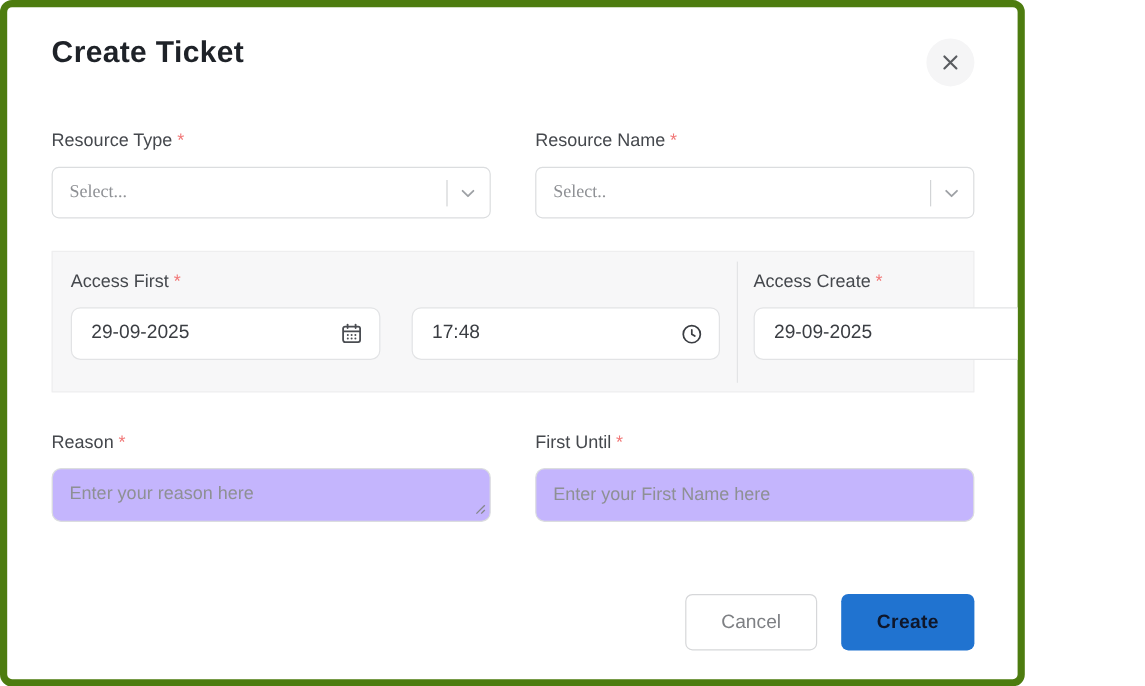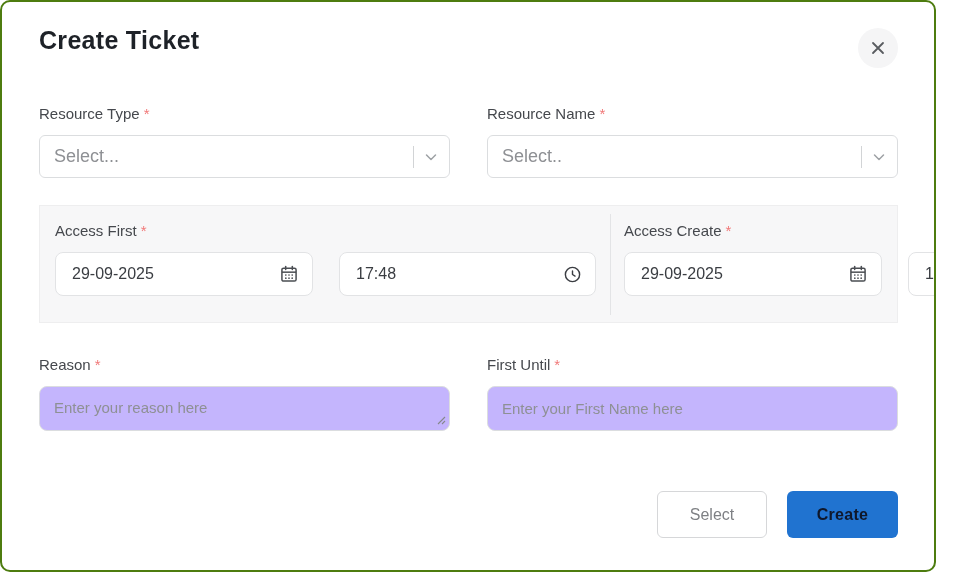--- a/index.html
+++ b/index.html
@@ -1,32 +1,32 @@
 <!DOCTYPE html>
 <html><head>
 <meta charset="utf-8">
 <style>
   html,body{margin:0;padding:0;background:#fff;}
   .modal{
-    box-sizing:border-box;width:936px;height:572px;
-    border:2px solid #4d7c0f;border-radius:10px;background:#fff;
+    box-sizing:border-box;width:854px;height:572px;
+    border:6px solid #4d7c0f;border-radius:10px;background:#fff;
     padding:0 36px 0 37px;position:relative;overflow:hidden;
     font-family:"Liberation Sans",sans-serif;
   }
   .modal-header{display:flex;align-items:flex-start;justify-content:space-between;margin-top:24px;height:42px;}
   .modal-title{margin:0;font-size:25px;font-weight:bold;color:#1e2228;letter-spacing:.3px;}
   .close-btn{width:40px;height:40px;border-radius:50%;background:#f5f5f6;border:none;
     display:flex;align-items:center;justify-content:center;cursor:pointer;margin-top:2px;padding:0;}
   .grid2{display:grid;grid-template-columns:1fr 1fr;column-gap:37px;}
   .row-selects{margin-top:37px;}
   .field-label{font-size:15px;color:#45484d;margin-bottom:13px;}
   .req{color:#f17878;margin-left:4px;}
   .select-box{height:43px;box-sizing:border-box;border:1px solid #dbdddf;border-radius:6px;background:#fff;
     display:flex;align-items:center;padding:0 10px 0 14px;cursor:pointer;}
-  .select-ph{color:#8e9094;font-size:18px;flex:1;}
+  .select-ph{color:#8e9094;font-size:15px;flex:1;font-family:Liberation Serif, serif;}
   .select-sep{width:1px;height:22px;background:#d2d4d6;margin-right:9px;}
   .panel{margin-top:27px;height:118px;box-sizing:border-box;background:#f7f7f8;border:1px solid #eeeeef;
     display:grid;grid-template-columns:1fr 1fr;}
   .panel-half{padding:16px 14px 0 15px;}
   .panel-half.right{padding-left:14px;position:relative;}
   .panel-half.right::before{content:"";position:absolute;left:0;top:8px;bottom:7px;width:1px;background:#e3e4e6;}
   .dt-row{display:flex;gap:26px;margin-top:12px;}
   .dt-input{flex:1;height:44px;box-sizing:border-box;background:#fff;border:1px solid #e2e3e5;border-radius:8px;
     display:flex;padding:0 13px 0 16px;}
   .dt-input input{border:none;outline:none;background:transparent;font-size:16px;color:#3a3d42;
@@ -160,17 +160,17 @@
         </span>
       </div>
     </div>
     <div class="field">
       <div class="field-label"><span>First Until</span><span class="req">*</span></div>
       <input type="text" class="text-input" placeholder="Enter your First Name here" style="">
     </div>
   </div>
 
   <div class="footer">
-    <button class="btn btn-cancel">Select</button>
+    <button class="btn btn-cancel">Cancel</button>
     <button class="btn btn-create">Create</button>
   </div>
 
 </div>
 
 </body></html>

